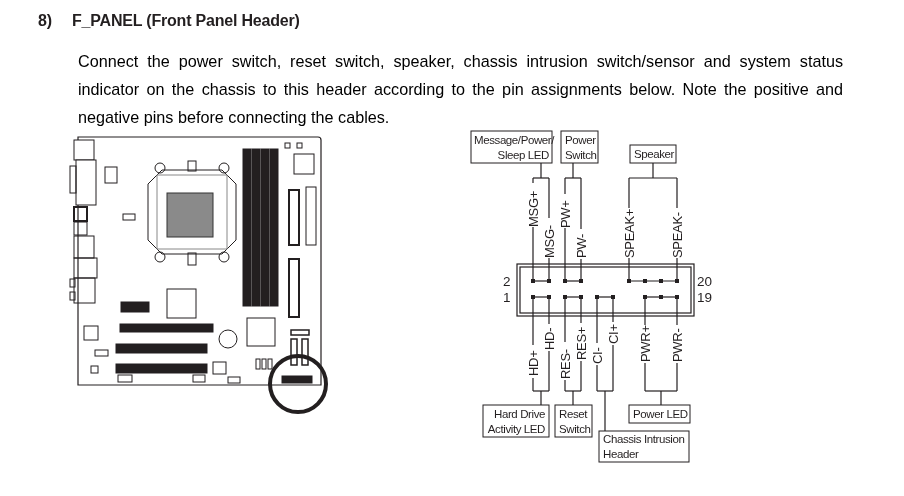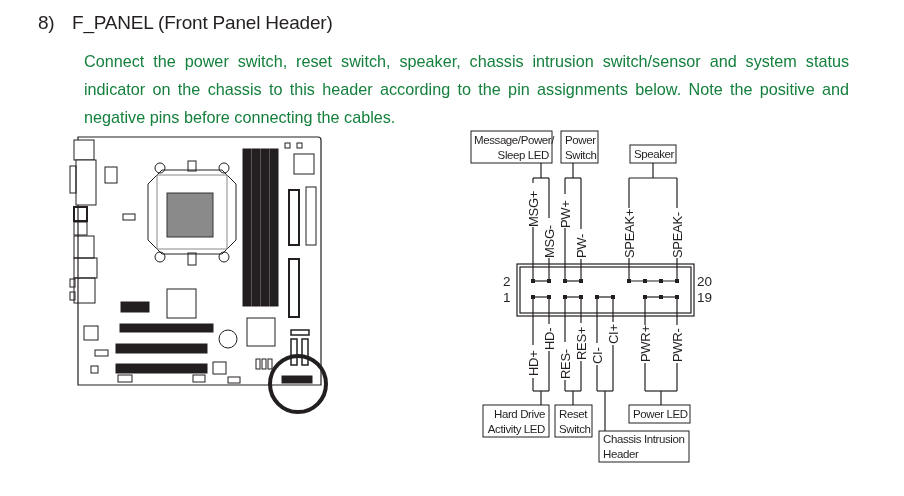--- a/index.html
+++ b/index.html
@@ -1,22 +1,22 @@
 <!DOCTYPE html>
 <html><head>
 <meta charset="utf-8">
 <style>
   html, body { margin:0; padding:0; background:#ffffff; }
   body { width:904px; height:496px; position:relative; overflow:hidden;
          font-family:"Liberation Sans", sans-serif; color:#231f20; }
-  .title { position:absolute; left:38px; top:12px; font-size:19px; font-weight:normal;
+  .title { position:absolute; left:38px; top:12px; font-size:16px; font-weight:bold;
            font-family:"Liberation Sans", sans-serif; letter-spacing:-0.2px; }
   .title .num { display:inline-block; width:34px; }
-  .para { position:absolute; left:84px; top:47px; width:765px; font-size:16.2px;
-          line-height:28px; text-align:justify; text-align-last:left; color:#15803d;
+  .para { position:absolute; left:78px; top:47px; width:765px; font-size:16.2px;
+          line-height:28px; text-align:justify; text-align-last:left; color:#000000;
           font-family:"Liberation Sans", sans-serif; }
   svg { position:absolute; left:0; top:0; }
   .lbl { font-family:"Liberation Sans", sans-serif; font-size:11.5px; fill:#231f20; letter-spacing:-0.4px; }
   .pinlbl { font-family:"Liberation Sans", sans-serif; font-size:13px; fill:#231f20; letter-spacing:-0.3px; }
   .pinnum { font-family:"Liberation Sans", sans-serif; font-size:13.5px; fill:#231f20; }
 </style>
 </head>
 <body>
 
 <div class="title">

